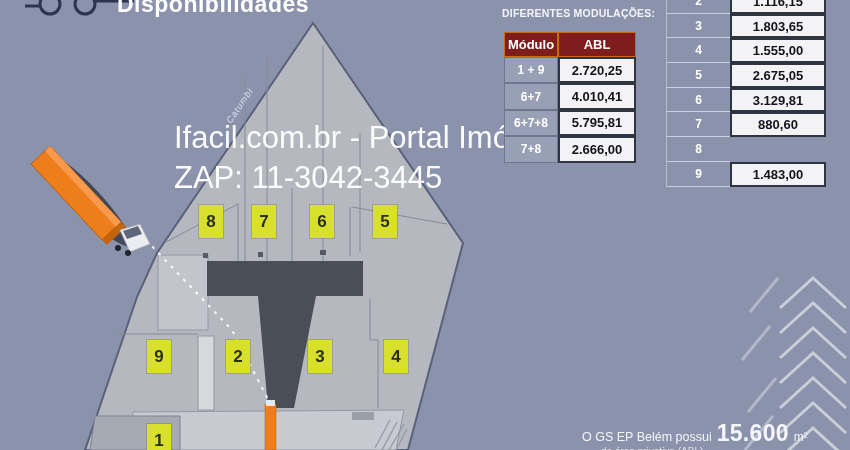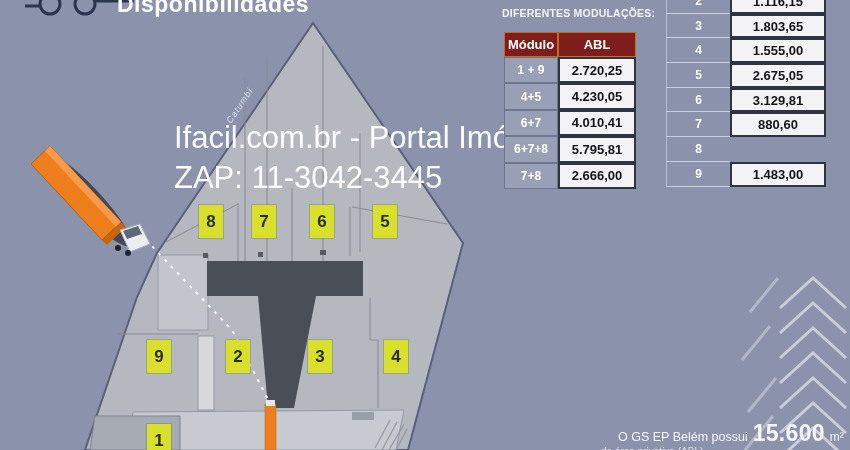--- a/index.html
+++ b/index.html
@@ -48,21 +48,21 @@
   .acell{width:78px; height:26.4px; background:#F3F3F5; color:#12131B;
          font-weight:bold; font-size:13px; border:2px solid #2E3440;}
   .ncell{width:64px; height:24.7px; color:#fff; font-weight:bold; font-size:12px;
          border-bottom:1px solid rgba(225,230,242,.75); border-left:1px solid rgba(225,230,242,.5);}
   .vcell{width:96px; height:24.7px; background:#F3F3F5; color:#12131B;
          font-weight:bold; font-size:13px; border:2px solid #2E3440;}
   .footer-area{
     position:absolute; left:582px; top:420px;
     display:flex; align-items:baseline; gap:5px; color:#F5F6FA; white-space:nowrap;
   }
-  .f-pre{font-size:12.5px; font-weight:500;margin-left:36px;}
+  .f-pre{font-size:12.5px; font-weight:500;}
   .f-val{font-size:23px; font-weight:bold; letter-spacing:.3px;}
   .f-unit{font-size:12px;}
   .f-clip{position:absolute; left:601px; top:446px; font-size:10px; color:#DFE3EE;}
 </style>
 </head>
 <body>
 
 <div class="stage">
 
   <svg width="850" height="450" viewBox="0 0 850 450">
@@ -175,24 +175,20 @@
   <div class="tbl tbl-left">
     <div class="trow">
       <div class="cell hdr hc1">Módulo</div>
       <div class="cell hdr hc2">ABL</div>
     </div>
     <div class="trow">
       <div class="cell mcell">1 + 9</div>
       <div class="cell acell">2.720,25</div>
     </div>
     <div class="trow">
-      <div class="cell mcell">4+5</div>
-      <div class="cell acell">4.230,05</div>
-    </div>
-    <div class="trow">
       <div class="cell mcell">6+7</div>
       <div class="cell acell">4.010,41</div>
     </div>
     <div class="trow">
       <div class="cell mcell">6+7+8</div>
       <div class="cell acell">5.795,81</div>
     </div>
     <div class="trow">
       <div class="cell mcell">7+8</div>
       <div class="cell acell">2.666,00</div>

